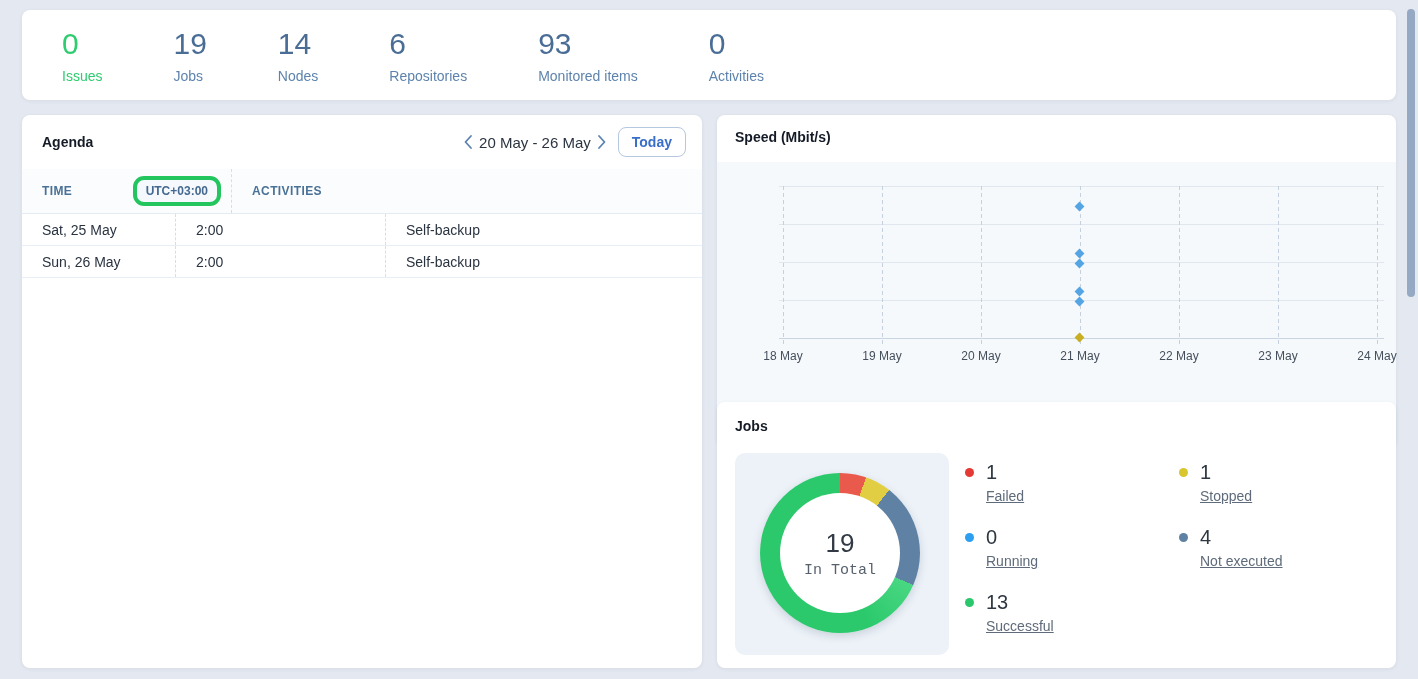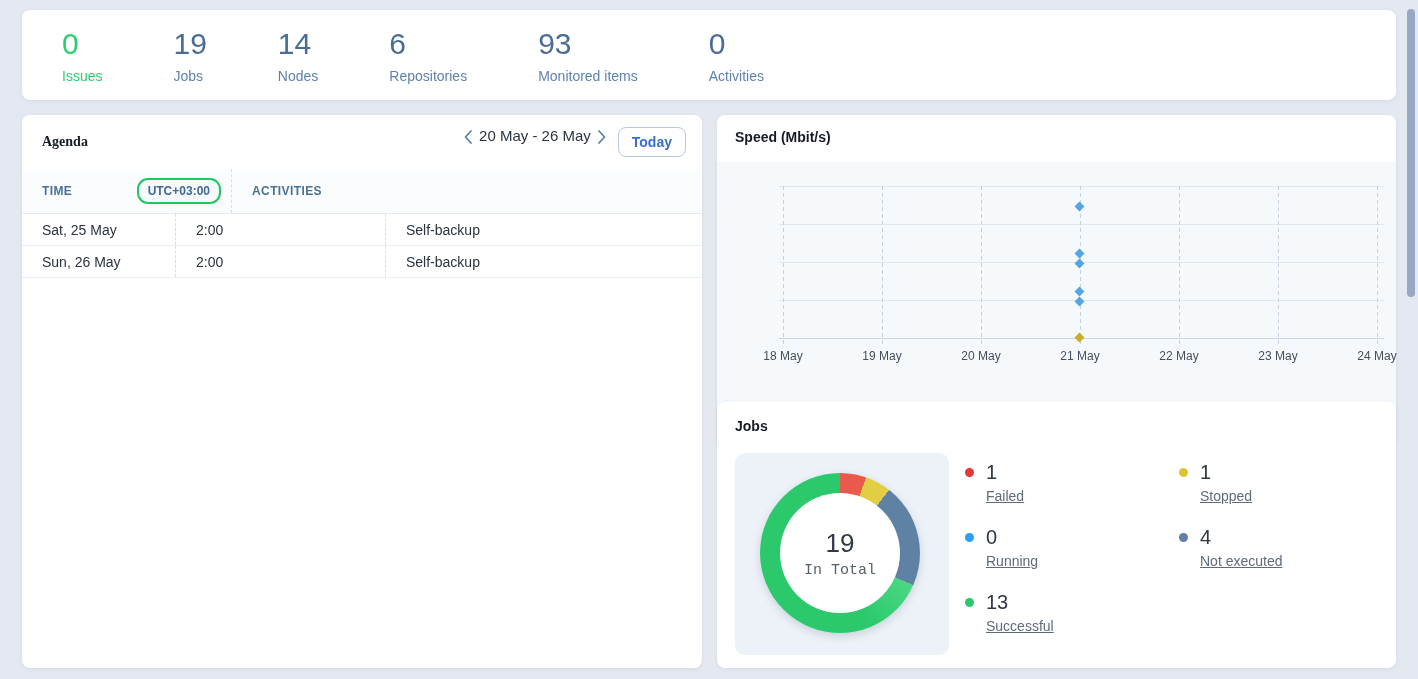--- a/index.html
+++ b/index.html
@@ -20,39 +20,39 @@
   
   .stats-card { left:22px; top:10px; width:1374px; height:90px; }
   .stats-inner { display:flex; gap:71px; padding:17px 0 0 40px; }
   .stat { cursor:pointer; }
   .stat-value { font-size:30px; line-height:34px; color:#4a6d96; }
   .stat-label { font-size:14px; color:#5d83ad; margin-top:7px; }
 
   
   .agenda-panel { left:22px; top:115px; width:680px; height:553px; }
   .panel-head { display:flex; align-items:center; height:54px; padding:0 16px 0 20px; }
-  .panel-title { font-size:14px; font-weight:700; color:#141b26;font-family:Liberation Serif, serif; }
-  .agenda-controls { margin-left:auto; display:flex; align-items:flex-start; }
+  .panel-title { font-size:14px; font-weight:700; color:#141b26; }
+  .agenda-controls { margin-left:auto; display:flex; align-items:center; }
   .chev-btn { background:none; border:none; cursor:pointer; display:flex; align-items:center; padding:2px; }
   .date-range { font-size:15px; color:#2b3440; padding:0 4px; }
   .today-btn {
     margin-left:8px; background:#fff; border:1px solid #b6c8e0; border-radius:8px;
     color:#3a6fc9; font-size:14px; font-weight:600; padding:6px 13px; cursor:pointer;
     font-family:"Liberation Sans", sans-serif;
   }
   .t-head { display:flex; height:45px; border-bottom:1px solid #e4ebf3; background:#fbfcfe; }
   .th { display:flex; align-items:center; padding-left:20px; font-size:12px; font-weight:700;
         color:#4a7196; letter-spacing:0.4px; }
   .c-date { width:154px; }
   .c-time { width:210px; }
   .c-act  { flex:1; }
   .th.c-date, .th.c-time, .td.c-date, .td.c-time { border-right:1px dashed #d5dfeb; }
   .th.c-time { justify-content:space-between; padding-right:10px; }
   .tz-badge {
-    border:2px solid #22c55e; background:#f5f9fd; color:#44688f; border-radius:11px;
+    border:4px solid #22c55e; background:#f5f9fd; color:#44688f; border-radius:11px;
     font-size:12px; font-weight:600; padding:4px 9px; letter-spacing:0; cursor:pointer;
   }
   .t-row { display:flex; height:32px; border-bottom:1px solid #e9eff6; }
   .td { display:flex; align-items:center; padding-left:20px; font-size:14px; color:#2a3340; }
 
   
   .speed-panel { left:717px; top:115px; width:679px; height:332px; }
   .speed-title { position:absolute; left:18px; top:14px; font-size:14px; font-weight:700; color:#141b26; }
   .chart-bg { position:absolute; left:0; right:0; top:47px; bottom:13px; background:#f6f9fc; }
   .plot { position:absolute; left:66px; top:71px; width:594px; height:152px; }

